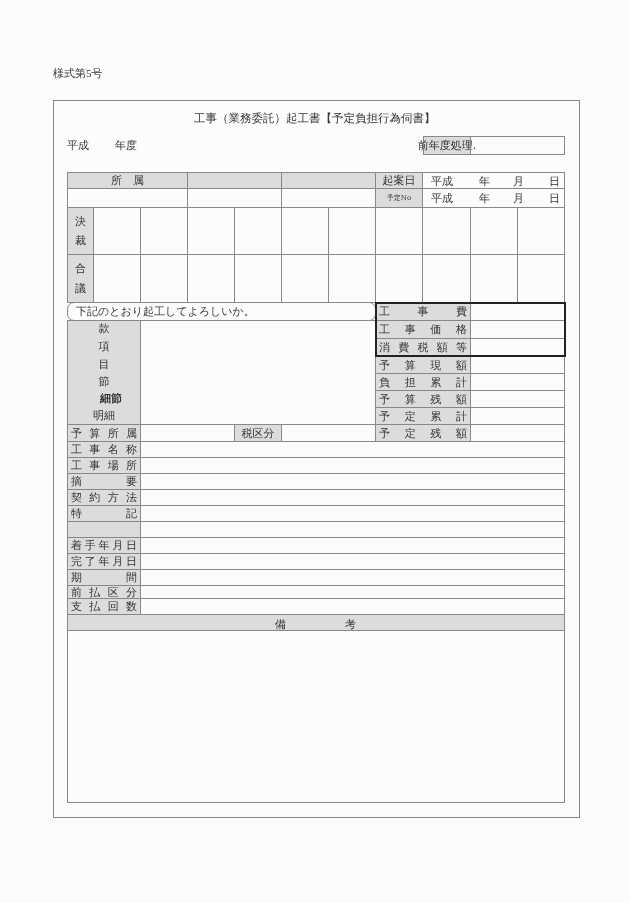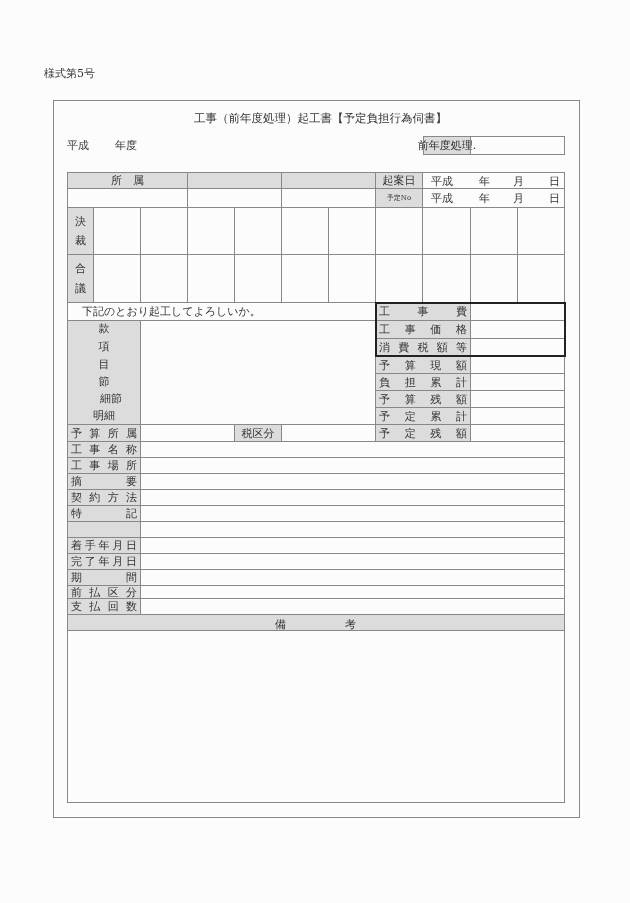--- a/index.html
+++ b/index.html
@@ -10,25 +10,25 @@
   .g { background:#dcdcdc; }
   .cell { position:absolute; box-sizing:border-box; border:1px solid #888; }
   .lbl { display:flex; align-items:center; font-size:11px; color:#333; white-space:nowrap; }
   .jus { justify-content:space-between; padding:0 3px; }
   .ctr { justify-content:center; }
   .vt { flex-direction:column; justify-content:space-around; align-items:center; padding:4px 0; }
 </style>
 </head>
 <body>
 
-<div class="abs t" style="left:44px;top:68px;">様式第5号</div>
+<div class="abs t" style="left:53px;top:68px;font-family:Liberation Serif, serif;">様式第5号</div>
 
 <div class="abs" style="left:53px;top:100px;width:527px;height:718px;border:1px solid #888;"></div>
 
-<div class="abs t" style="left:194px;top:113px;font-size:11.5px;">工事（前年度処理）起工書【予定負担行為伺書】</div>
+<div class="abs t" style="left:194px;top:113px;font-size:11.5px;">工事（業務委託）起工書【予定負担行為伺書】</div>
 
 <div class="abs t" style="left:67px;top:140px;">平成</div>
 <div class="abs t" style="left:115px;top:140px;">年度</div>
 
 <div class="cell g lbl ctr" style="left:423px;top:136px;width:48px;height:19px;">前年度処理.</div>
 <div class="cell" style="left:470px;top:136px;width:95px;height:19px;"></div>
 
 <div class="cell g lbl ctr" style="left:67px;top:172px;width:121px;height:17px;">所　属</div>
 <div class="cell g" style="left:187px;top:172px;width:95px;height:17px;"></div>
 <div class="cell g" style="left:281px;top:172px;width:95px;height:17px;"></div>
@@ -74,28 +74,28 @@
 <div class="cell" style="left:140px;top:254px;width:48px;height:49px;"></div>
 <div class="cell" style="left:187px;top:254px;width:48px;height:49px;"></div>
 <div class="cell" style="left:234px;top:254px;width:48px;height:49px;"></div>
 <div class="cell" style="left:281px;top:254px;width:48px;height:49px;"></div>
 <div class="cell" style="left:328px;top:254px;width:48px;height:49px;"></div>
 <div class="cell" style="left:375px;top:254px;width:48px;height:49px;"></div>
 <div class="cell" style="left:422px;top:254px;width:49px;height:49px;"></div>
 <div class="cell" style="left:470px;top:254px;width:48px;height:49px;"></div>
 <div class="cell" style="left:517px;top:254px;width:48px;height:49px;"></div>
 
-<div class="cell lbl" style="left:67px;top:302px;width:309px;height:19px;padding-left:14px;">下記のとおり起工してよろしいか。</div>
+<div class="cell lbl" style="left:67px;top:302px;width:309px;height:19px;padding-left:8px;border-radius:7px;">下記のとおり起工してよろしいか。</div>
 
 <div class="cell g" style="left:67px;top:320px;width:74px;height:105px;"></div>
 <div class="abs lbl ctr" style="left:67px;top:320px;width:74px;height:17px;">款</div>
 <div class="abs lbl ctr" style="left:67px;top:337px;width:74px;height:18px;">項</div>
 <div class="abs lbl ctr" style="left:67px;top:355px;width:74px;height:18px;">目</div>
 <div class="abs lbl ctr" style="left:67px;top:373px;width:74px;height:17px;">節</div>
-<div class="abs lbl ctr" style="left:67px;top:390px;width:88px;height:17px;">細節</div>
+<div class="abs lbl ctr" style="left:67px;top:390px;width:88px;height:17px;font-weight:bold;">細節</div>
 <div class="abs lbl ctr" style="left:67px;top:407px;width:74px;height:17px;">明細</div>
 <div class="cell" style="left:140px;top:320px;width:236px;height:105px;"></div>
 
 <div class="abs" style="left:375px;top:302px;width:191px;height:55px;border:2px solid #222;z-index:3;pointer-events:none;"></div>
 
 <div class="cell g lbl jus" style="left:375px;top:302px;width:96px;height:19px;">
   <span>工</span>
     <span>事</span>
     <span>費</span>
 </div>

